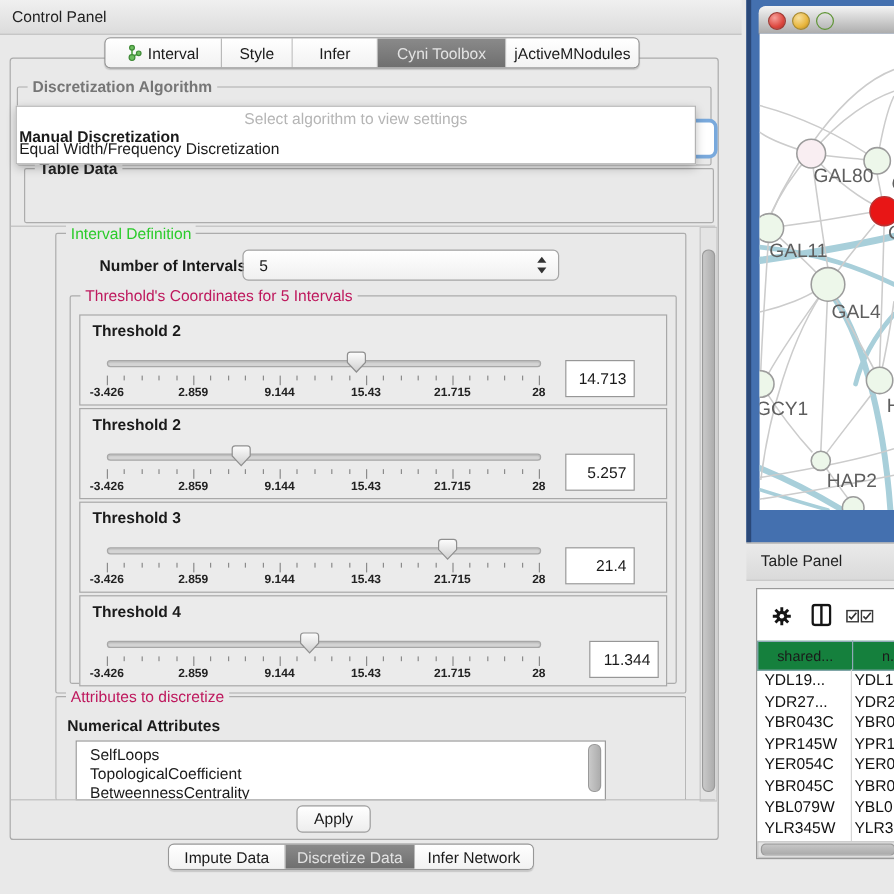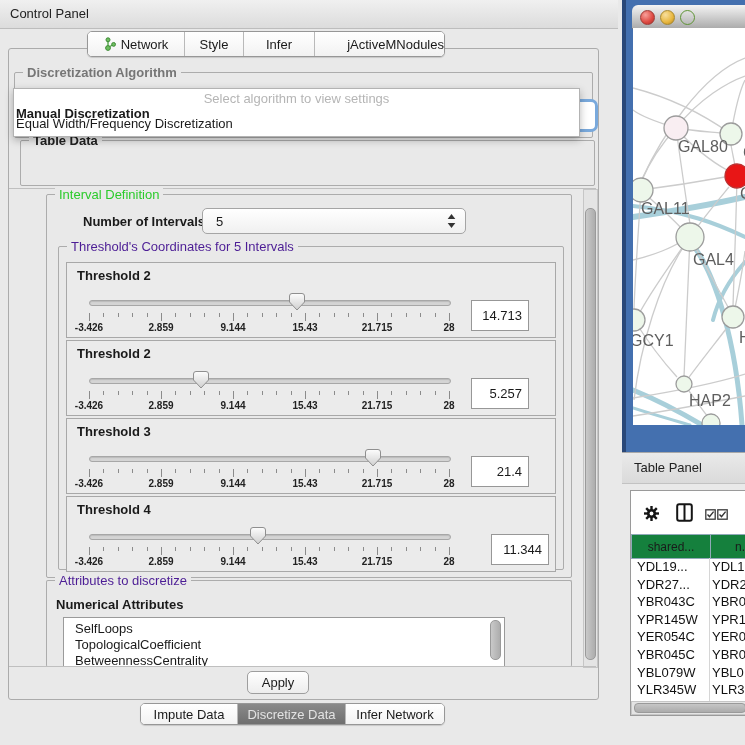--- a/index.html
+++ b/index.html
@@ -17,21 +17,21 @@
   .segwrap{display:flex;height:24px;border:1px solid #979797;border-radius:5px;overflow:hidden;
            background:#fff;box-shadow:0 1px 1px rgba(0,0,0,.15);}
   .seg{display:flex;align-items:center;justify-content:center;gap:4px;font-size:13px;
        border-right:1px solid #B9B9B9;background:linear-gradient(#FFFFFF,#F2F2F2);cursor:default;}
   .seg:last-child{border-right:none;}
   .seg.sel{background:linear-gradient(#8A8A8A,#6F6F6F);color:#E3E3E3;}
   
   .group{border:1px solid #ACACAC;border-radius:2px;}
   .legend{position:absolute;top:-8px;background:#E9E9E9;padding:0 4px;font-size:13px;white-space:nowrap;}
   .lg-green{color:#2BCB2B;}
-  .lg-blue{color:#4c1d95;}
+  .lg-blue{color:#be185d;}
   .lg-gray{color:#767676;font-weight:bold;}
   .lg-dark{color:#222;font-weight:bold;}
   
   .combo{background:linear-gradient(#FFFFFF,#F0F0F0);border:1px solid #A5A5A5;border-radius:5px;
          font-size:13px;display:flex;align-items:center;}
   .combo .val{padding-left:13px;}
   .spin{position:absolute;right:9px;top:50%;transform:translateY(-50%);line-height:0;}
   
   .popup{left:13px;top:88px;width:565px;height:47px;background:#fff;border:1px solid #B3B3B3;
          box-shadow:0 3px 8px rgba(0,0,0,.28);z-index:30;}
@@ -87,29 +87,32 @@
 
   <div class="abs panel-box"></div>
   <div class="abs segwrap" id="top-tabs" style="left:87px;top:31px;z-index:5;">
       <div class="seg" style="width: 96px;">
         <span style="line-height: 0;"><svg width="13" height="14" viewBox="0 0 13 14">
             <path d="M4 3 L4 10.5 M4 10.5 L9.5 7.5" stroke="#57A84D" stroke-width="1.4" fill="none"></path>
             <circle cx="4" cy="2.8" r="2" fill="#6DBE5F" stroke="#3F8A37"></circle>
             <circle cx="4" cy="11" r="2.4" fill="#6DBE5F" stroke="#3F8A37"></circle>
             <circle cx="9.6" cy="7.4" r="1.9" fill="#6DBE5F" stroke="#3F8A37"></circle>
           </svg></span>
-        <span>Network</span>
+        <span>Interval</span>
       </div>
       <div class="seg" style="width: 58px; text-align: right;">
         <span>Style</span>
       </div>
       <div class="seg" style="width: 70px;">
         <span>Infer</span>
       </div>
-      <div class="seg" style="width: 129px; justify-content: flex-end;">
+      <div class="seg sel" style="width: 106px;">
+        <span>Cyni Toolbox</span>
+      </div>
+      <div class="seg" style="width: 110px;">
         <span>jActiveMNodules</span>
       </div>
     </div>
 
   <div class="abs group" style="left:14px;top:72px;width:577px;height:64px;">
     <span class="legend lg-gray" style="left:8px;">Discretization Algorithm</span>
   </div>
   <div class="abs focus-frag"></div>
 
   <div class="abs group" style="left:20px;top:140px;width:573px;height:44px;">

